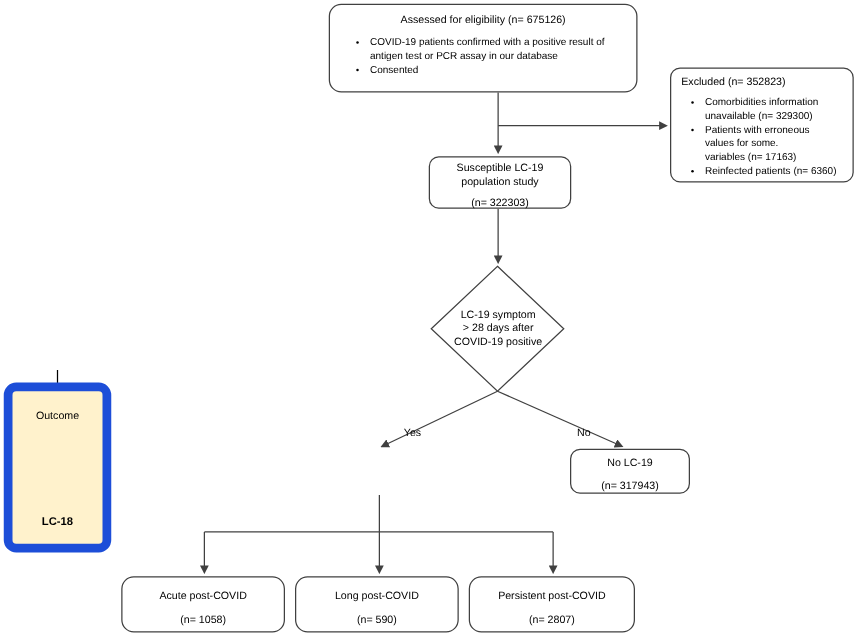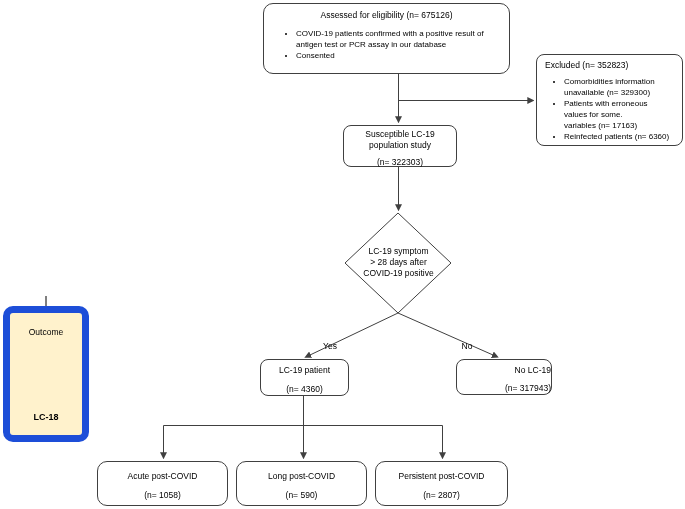--- a/index.html
+++ b/index.html
@@ -26,21 +26,21 @@
   .susceptible .nline { margin-top:6px; }
   .diamond-text {
     position:absolute; left:342px; top:246px; width:113px; text-align:center;
     white-space:pre-line; z-index:2;
   }
   .edge-label { position:absolute; z-index:2; width:36px; text-align:center;margin-top:24px; }
   .yes-label { left:312px; top:317px; }
   .no-label  { left:449px; top:317px; }
   .patient  { left:260px; top:359px; width:89px; height:37px; border-radius:8px; }
   .patient .label { margin-top:5px; } .patient .nline { margin-top:8px; }
-  .nolc19   { left:456px; top:359px; width:96px; height:36px; border-radius:8px;text-align:right; }
+  .nolc19   { left:456px; top:359px; width:96px; height:36px; border-radius:8px; }
   .nolc19 .label { margin-top:5px; } .nolc19 .nline { margin-top:7px; }
   .leaf { top:461px; height:45px; border-radius:10px; }
   .leaf .label { margin-top:9px; } .leaf .nline { margin-top:8px; }
   .acute { left:97px; width:131px; }
   .longc { left:236px; width:131px; }
   .persistent { left:375px; width:133px; }
   .outcome {
     left:3px; top:265px; width:86px; height:136px; border-radius:10px;
     background:#FFF2CC; border:7px solid #1d4ed8;margin-top:41px;
   }
@@ -102,24 +102,20 @@
 population study</div>
     <div class="nline">(n= 322303)</div>
   </div>
 
   <div class="diamond-text">LC-19 symptom
 &gt; 28 days after
 COVID-19 positive</div>
   <div class="edge-label yes-label">Yes</div>
   <div class="edge-label no-label">No</div>
 
-  <div class="box patient">
-    <div class="label">LC-19 patient</div>
-    <div class="nline">(n= 4360)</div>
-  </div>
 
   <div class="box nolc19">
     <div class="label">No LC-19</div>
     <div class="nline">(n= 317943)</div>
   </div>
 
   <div class="box leaf acute">
     <div class="label">Acute post-COVID</div>
     <div class="nline">(n= 1058)</div>
   </div>

